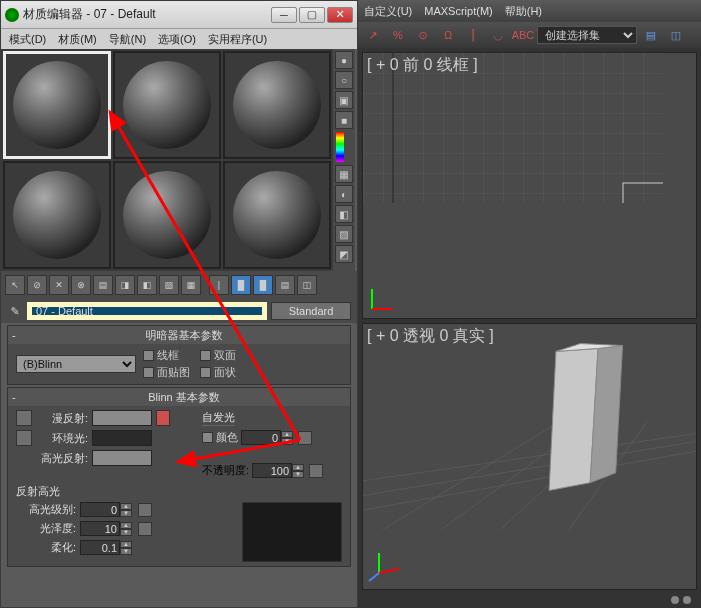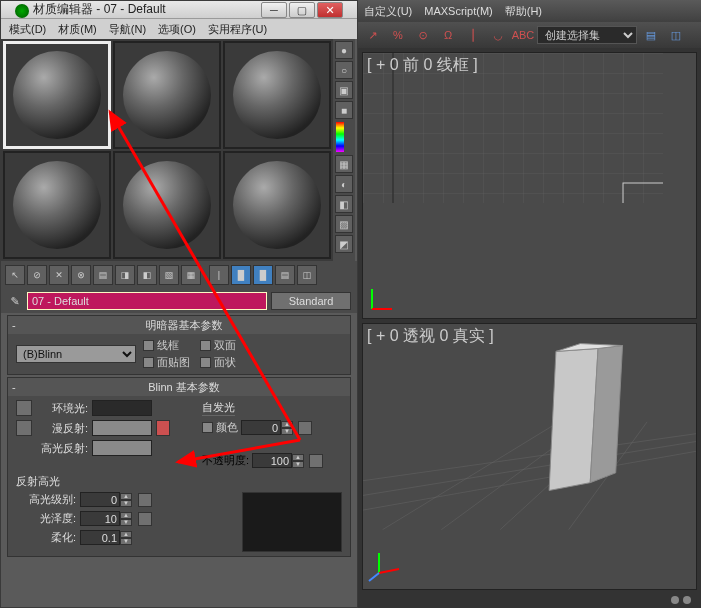--- a/index.html
+++ b/index.html
@@ -1,20 +1,20 @@
 <!DOCTYPE html>
 <html><head>
 <meta charset="utf-8">
 <style>
   * { margin: 0; padding: 0; box-sizing: border-box; font-family: "Microsoft YaHei", Arial, sans-serif; font-size: 11px; }
   body { background: #5a5a5a; width: 701px; height: 608px; overflow: hidden; display: flex; }
   
   
   .mat-editor { width: 358px; height: 608px; background: #5a5a5a; border: 1px solid #3a3a3a; }
-  .titlebar { height: 18px; background: linear-gradient(#e8e8e8, #cfcfcf); display: flex; align-items: flex-end; padding: 0 14px; border-bottom: 1px solid #9a9a9a; }
+  .titlebar { height: 28px; background: linear-gradient(#e8e8e8, #cfcfcf); display: flex; align-items: center; padding: 0 4px; border-bottom: 1px solid #9a9a9a; }
   .titlebar .icon { width: 14px; height: 14px; background: radial-gradient(#00aa00, #005500); border-radius: 50%; margin-right: 4px; }
   .titlebar .title { flex: 1; color: #222; font-size: 12px; }
   .winbtns { display: flex; gap: 2px; }
   .winbtn { width: 26px; height: 16px; background: linear-gradient(#f0f0f0, #cccccc); border: 1px solid #888; display: flex; align-items: center; justify-content: center; font-size: 11px; color: #333; border-radius: 2px; }
   .winbtn.close { background: linear-gradient(#e06060, #c03030); color: #fff; }
   
   .menubar { height: 20px; background: #d0d0d0; display: flex; align-items: center; padding: 0 2px; }
   .menubar span { padding: 2px 6px; color: #222; font-size: 11px; }
   
   .content-area { display: flex; }
@@ -28,21 +28,21 @@
   .side-tools .tbtn { width: 18px; height: 18px; background: #606060; border: 1px solid #333; display: flex; align-items: center; justify-content: center; font-size: 10px; color: #ccc; }
   
   .color-strip { width: 8px; background: linear-gradient(to bottom, #ff0000, #ffff00, #00ff00, #00ffff, #0000ff, #ff00ff); height: 30px; margin: 1px; }
   
   .toolbar { display: flex; gap: 2px; padding: 4px; background: #4a4a4a; flex-wrap: wrap; align-items: center; }
   .tbtn2 { width: 20px; height: 20px; background: #606060; border: 1px solid #333; display: flex; align-items: center; justify-content: center; color: #ccc; font-size: 9px; }
   .tbtn2.blue { background: #4080c0; }
   
   .name-row { display: flex; align-items: center; gap: 4px; padding: 3px 6px; background: #4a4a4a; }
   .dropper { width: 16px; height: 16px; display: flex; align-items: center; justify-content: center; color: #ccc; }
-  .name-field { flex: 1; height: 18px; background: #be185d; border: 1px solid #fef9c3; color: #ddd; padding: 0 4px; }
+  .name-field { flex: 1; height: 18px; background: #0c4a6e; border: 5px solid #fef9c3; color: #ddd; padding: 0 4px; }
   .type-btn { width: 80px; height: 18px; background: #707070; border: 1px solid #333; color: #ddd; text-align: center; line-height: 16px; }
   
   .rollout { margin: 2px 6px; background: #4a4a4a; border: 1px solid #333; }
   .rollout-hdr { height: 18px; background: #555; color: #ddd; display: flex; align-items: center; padding: 0 4px; }
   .rollout-hdr .minus { width: 10px; color: #ddd; }
   .rollout-hdr .title { flex: 1; text-align: center; }
   .rollout-body { padding: 4px 8px; }
   
   .shader-row { display: flex; align-items: center; gap: 7px; }
   .shader-select { width: 120px; height: 18px; background: #9a9a9a; border: 1px solid #333; color: #111; padding: 0 2px; }
@@ -206,28 +206,28 @@
   <div class="rollout">
     <div class="rollout-hdr">
       <span class="minus">-</span>
       <span class="title">Blinn 基本参数</span>
     </div>
     <div class="rollout-body">
       <div class="color-sec">
         <div class="color-left">
           <div class="color-row">
             <div class="tgl"></div>
-            <span class="lbl">环境光:</span>
-            <div class="swatch dark"></div>
-          </div>
-          <div class="color-row">
-            <div class="tgl"></div>
             <span class="lbl">漫反射:</span>
             <div class="swatch"></div>
             <div class="lock-icon"></div>
+          </div>
+          <div class="color-row">
+            <div class="tgl"></div>
+            <span class="lbl">环境光:</span>
+            <div class="swatch dark"></div>
           </div>
           <div class="color-row">
             <span style="width:16px"></span>
             <span class="lbl">高光反射:</span>
             <div class="swatch"></div>
           </div>
         </div>
         <div class="color-right">
           <div class="col-hdr">自发光</div>
           <div class="chk" style="margin-bottom:18px">

